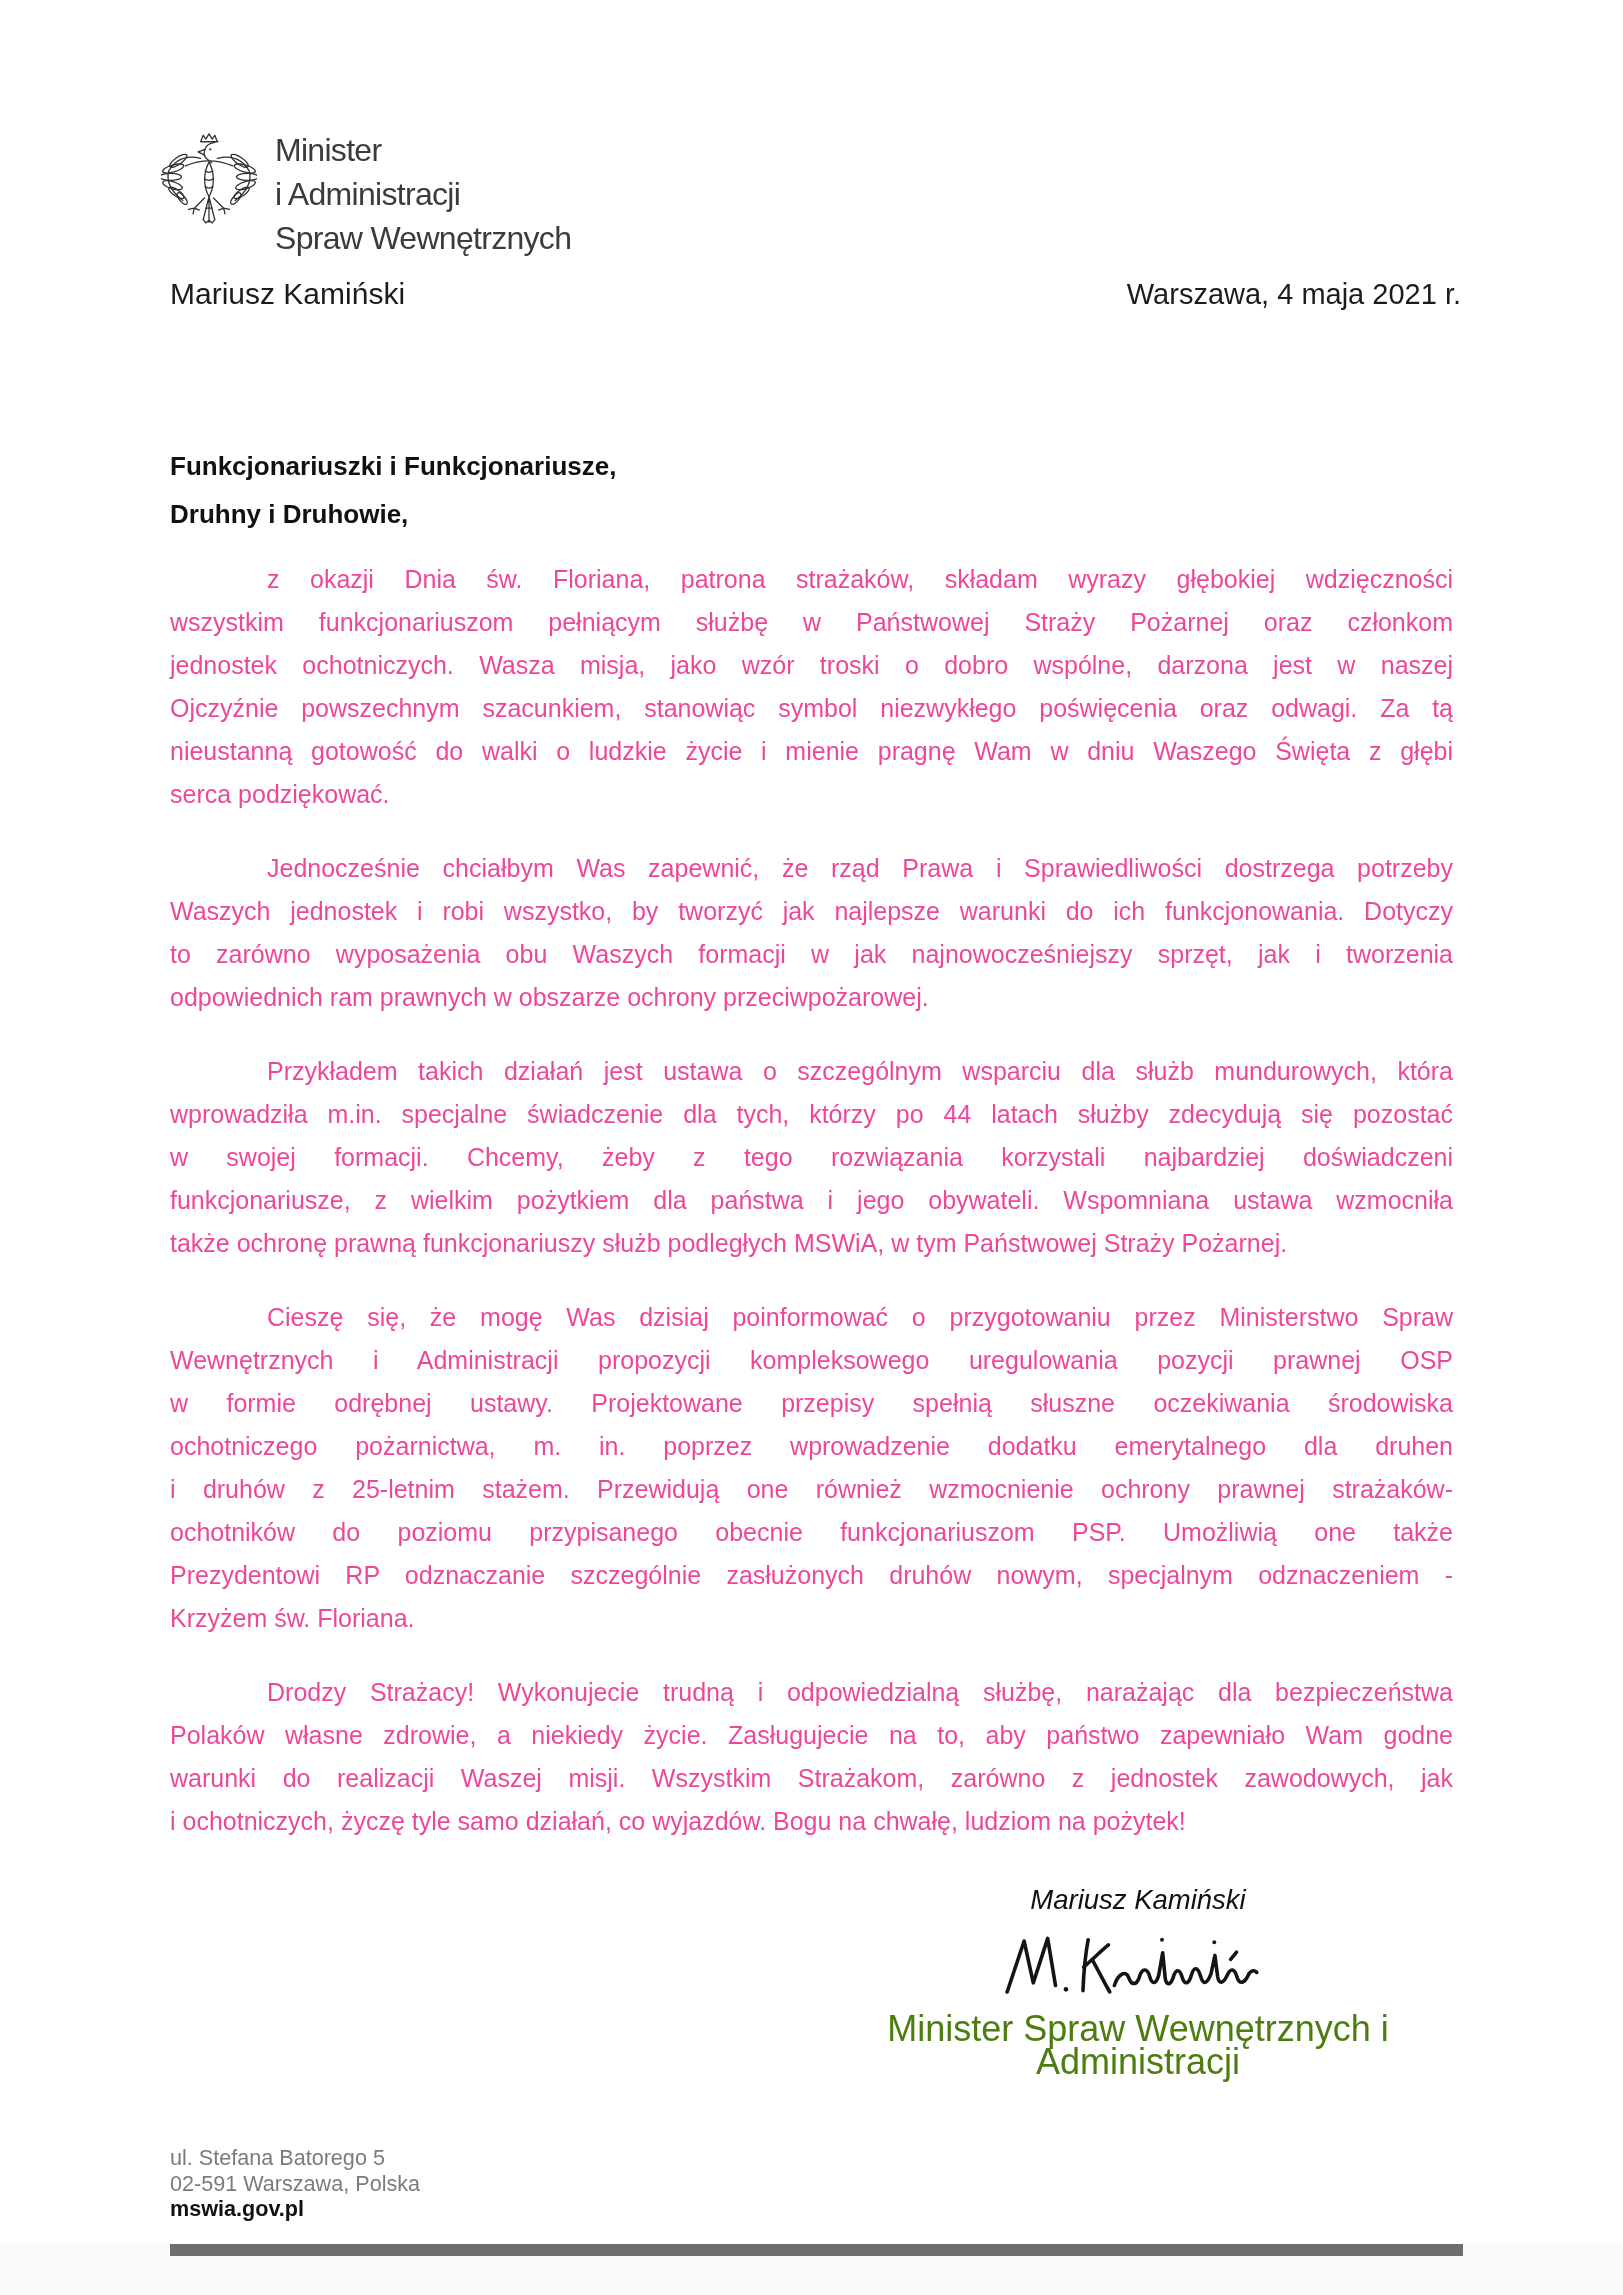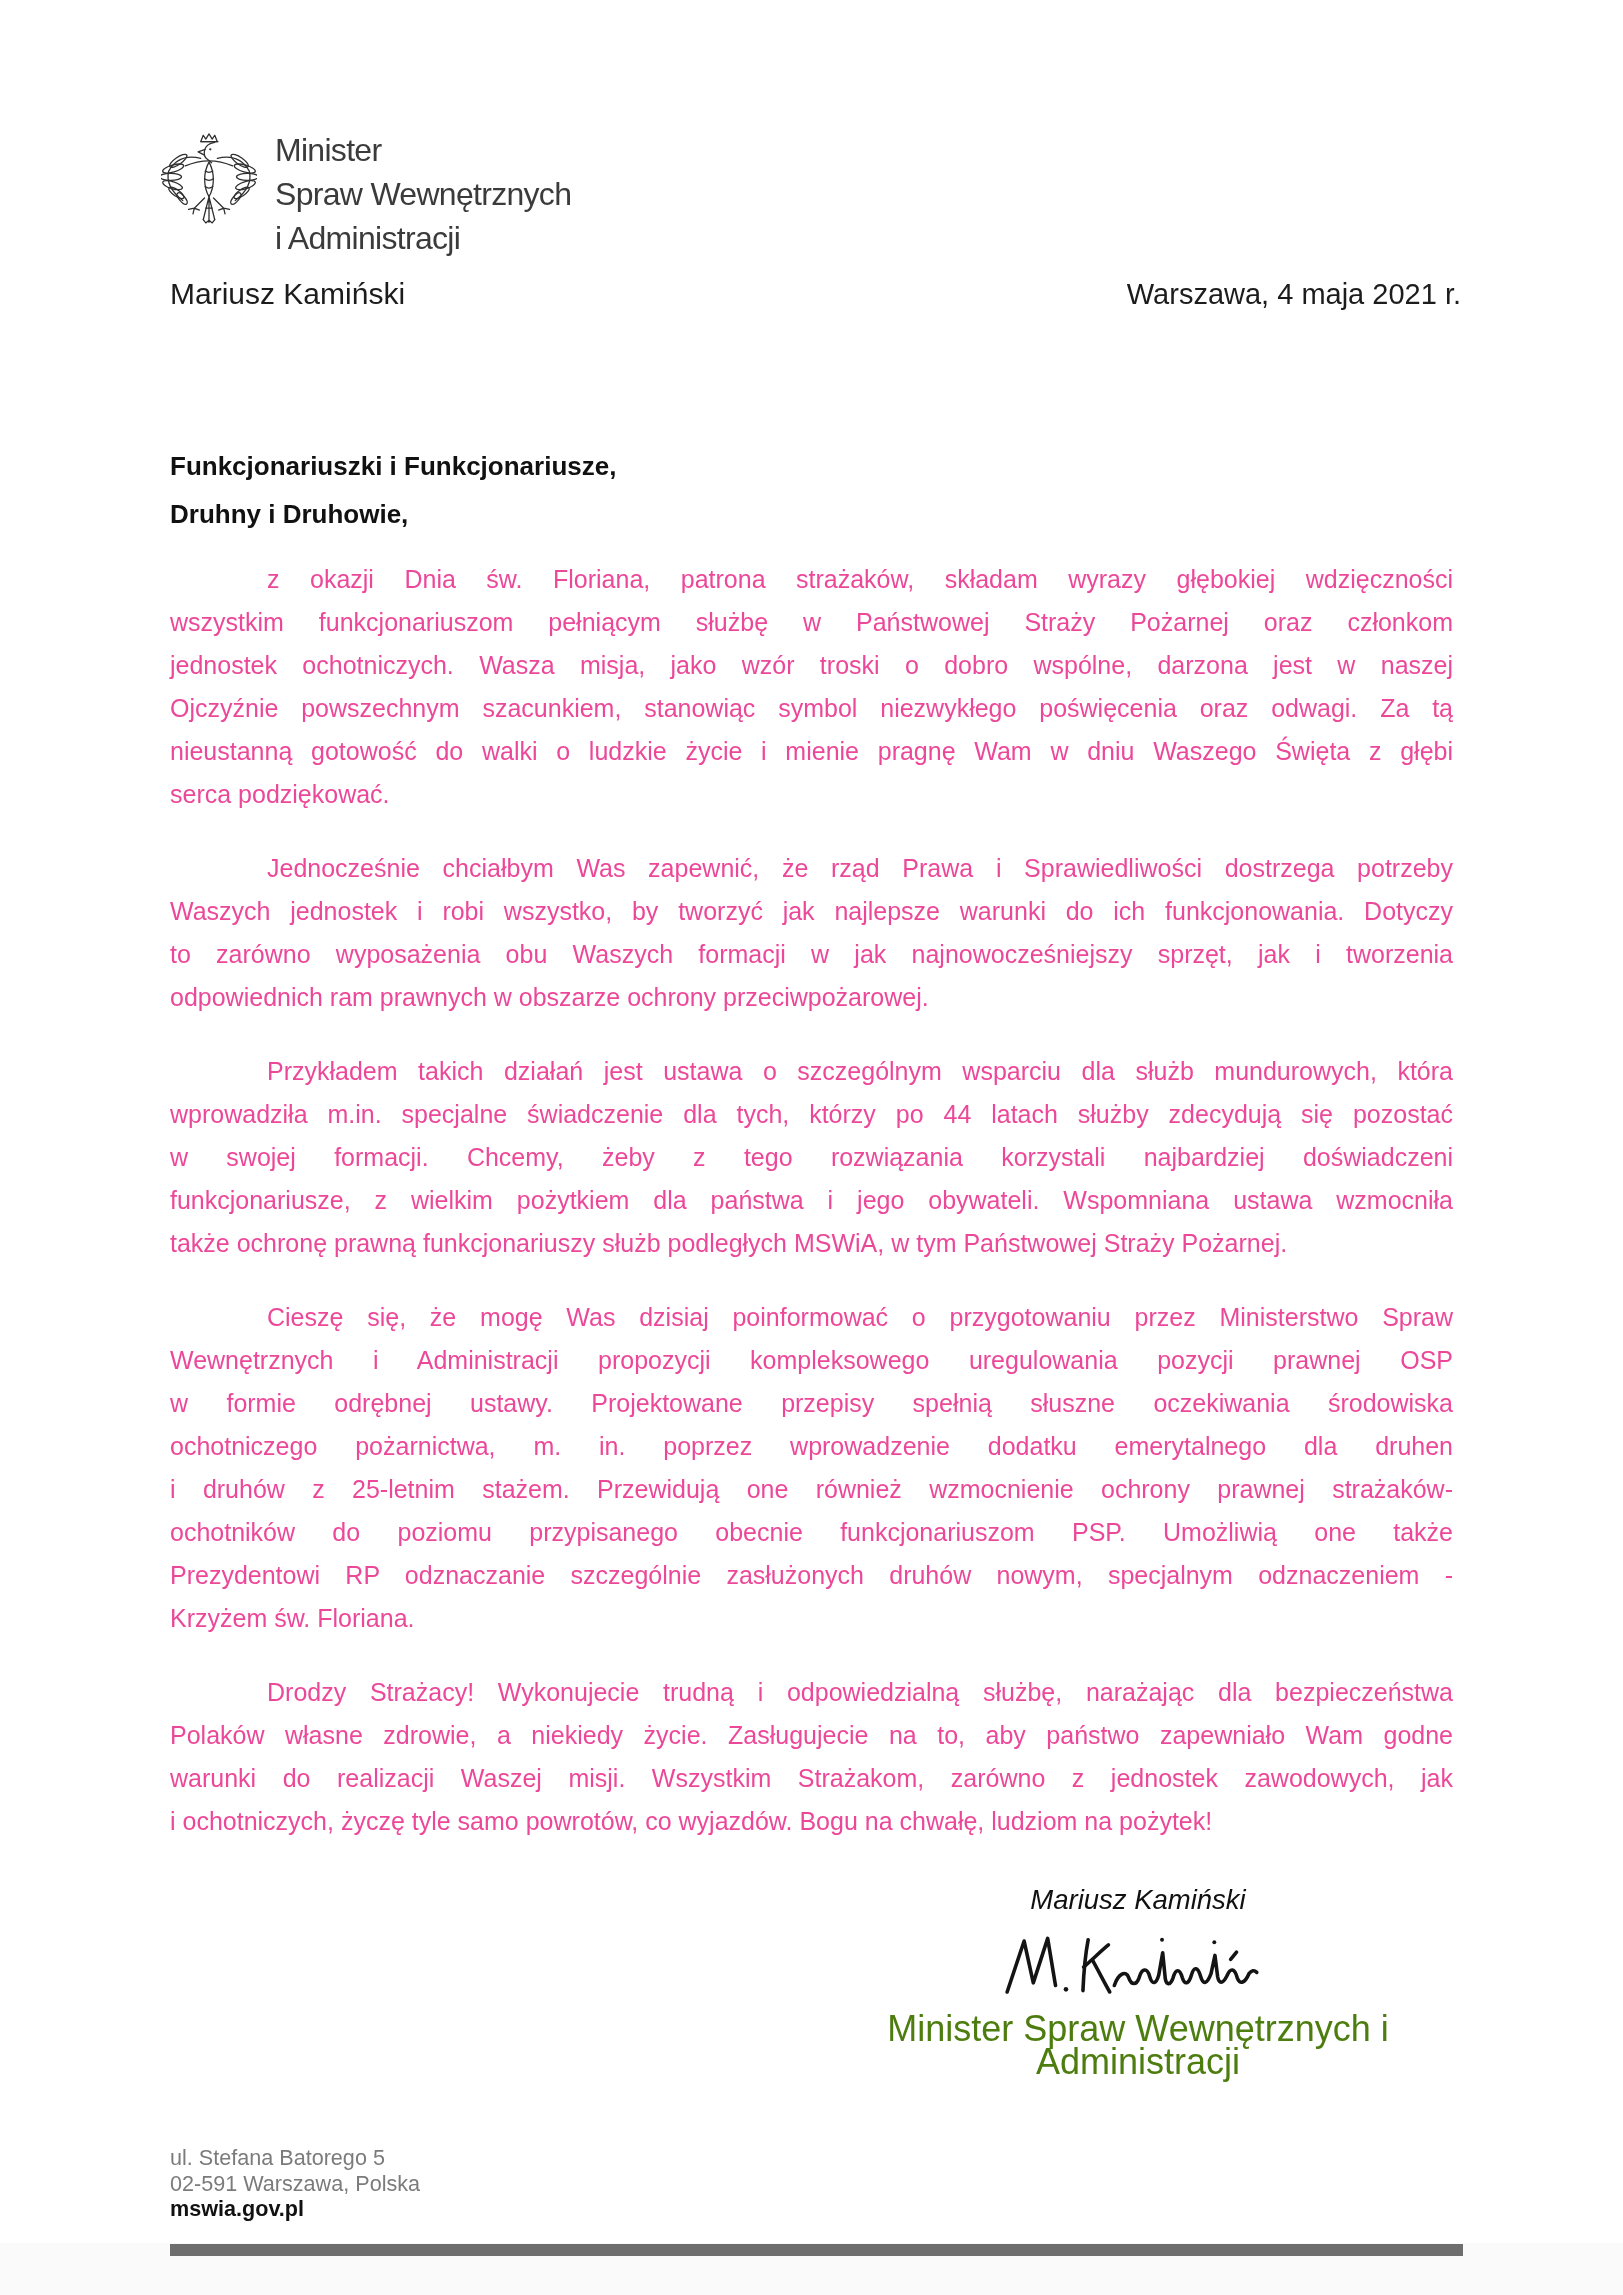--- a/index.html
+++ b/index.html
@@ -101,22 +101,22 @@
       <path d="M82,104 L98,120 M98,120 l9,2 M98,120 l2,9 M98,120 l-8,3"></path>
 
       <path d="M75,102 L66,138 M75,102 L75,142 M75,102 L84,138"></path>
       <path d="M66,138 l4,5 5,-4 5,4 4,-5"></path>
       <path d="M70,120 h10"></path>
     </svg>
   </div>
 
   <div class="ministry">
     <div>Minister</div>
+    <div>i Administracji</div>
     <div>Spraw Wewnętrznych</div>
-    <div>i Administracji</div>
   </div>
 
   <div class="sender-row">
     <span class="sender-name">Mariusz Kamiński</span>
     <span class="letter-date">Warszawa, 4 maja 2021 r.</span>
   </div>
 
   <div class="salutation">
     <div>Funkcjonariuszki i Funkcjonariusze,</div>
     <div>Druhny i Druhowie,</div>
@@ -151,21 +151,21 @@
         <div class="pline">ochotniczego pożarnictwa, m. in. poprzez wprowadzenie dodatku emerytalnego dla druhen</div>
         <div class="pline">i druhów z 25-letnim stażem. Przewidują one również wzmocnienie ochrony prawnej strażaków-</div>
         <div class="pline">ochotników do poziomu przypisanego obecnie funkcjonariuszom PSP. Umożliwią one także</div>
         <div class="pline">Prezydentowi RP odznaczanie szczególnie zasłużonych druhów nowym, specjalnym odznaczeniem -</div>
         <div class="pline last">Krzyżem św. Floriana.</div>
       </div>
       <div class="para">
         <div class="pline first">Drodzy Strażacy! Wykonujecie trudną i odpowiedzialną służbę, narażając dla bezpieczeństwa</div>
         <div class="pline">Polaków własne zdrowie, a niekiedy życie. Zasługujecie na to, aby państwo zapewniało Wam godne</div>
         <div class="pline">warunki do realizacji Waszej misji. Wszystkim Strażakom, zarówno z jednostek zawodowych, jak</div>
-        <div class="pline last">i ochotniczych, życzę tyle samo powrotów, co wyjazdów. Bogu na chwałę, ludziom na pożytek!</div>
+        <div class="pline last">i ochotniczych, życzę tyle samo działań, co wyjazdów. Bogu na chwałę, ludziom na pożytek!</div>
       </div>
     </div>
 
   <div class="closing">
     <div class="signer-name">Mariusz Kamiński</div>
     <div class="signature-wrap">
       <svg viewBox="0 0 430 130" fill="none" stroke="#141414" stroke-width="5.5" stroke-linecap="round" stroke-linejoin="round">
         <path d="M14,104 L40,26 L54,90 L76,22 L88,94"></path>
         <circle cx="104" cy="100" r="3.5" fill="#141414" stroke="none"></circle>
         <path d="M138,24 C133,50 131,78 130,102"></path>

